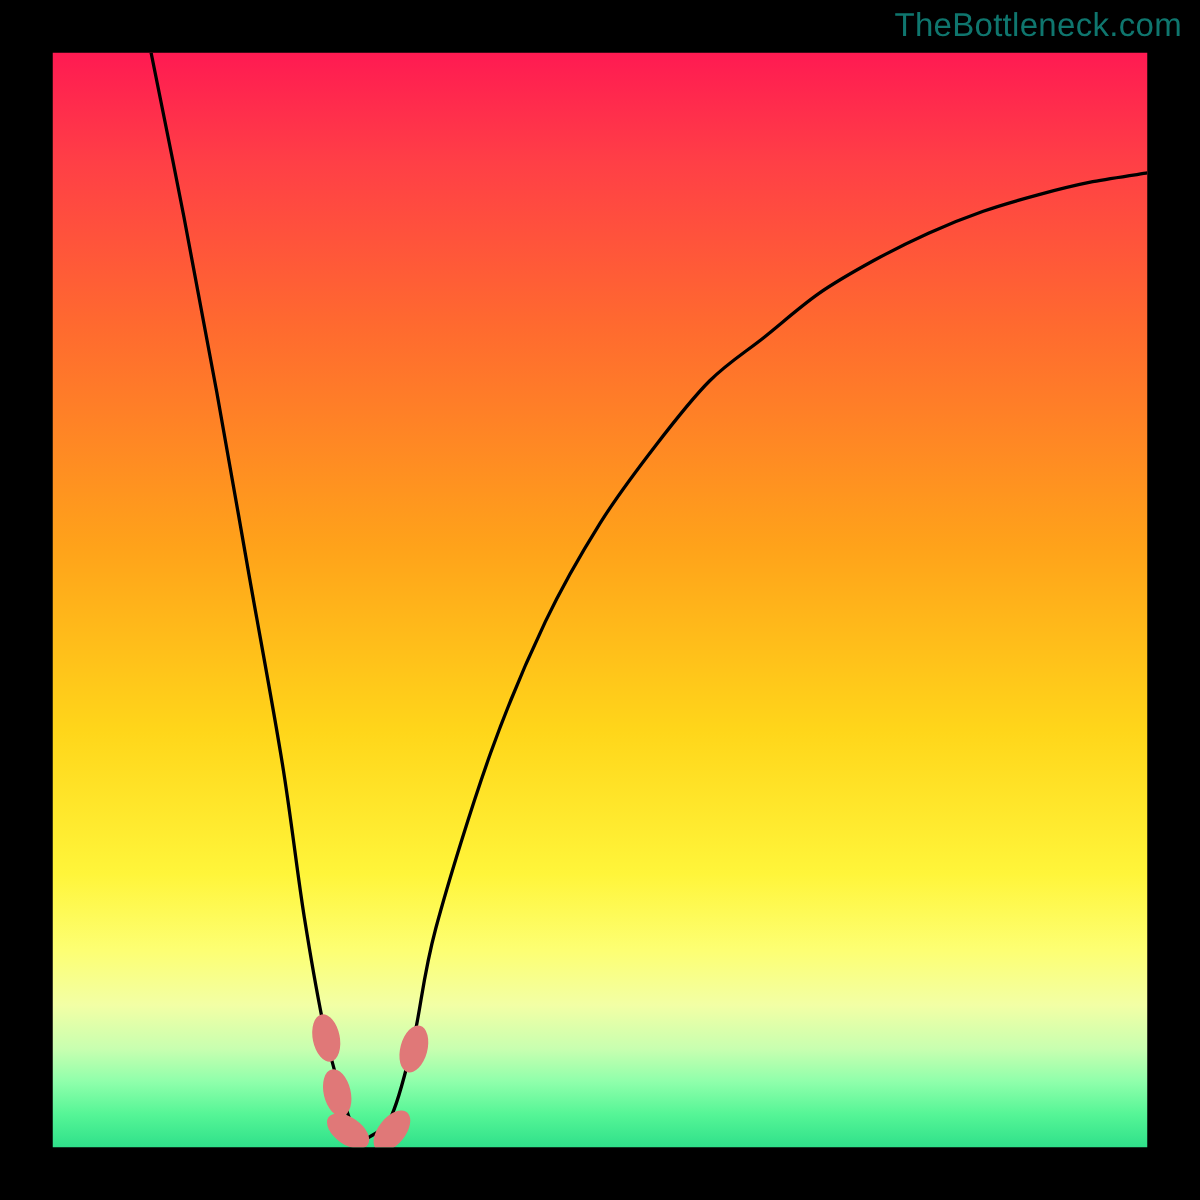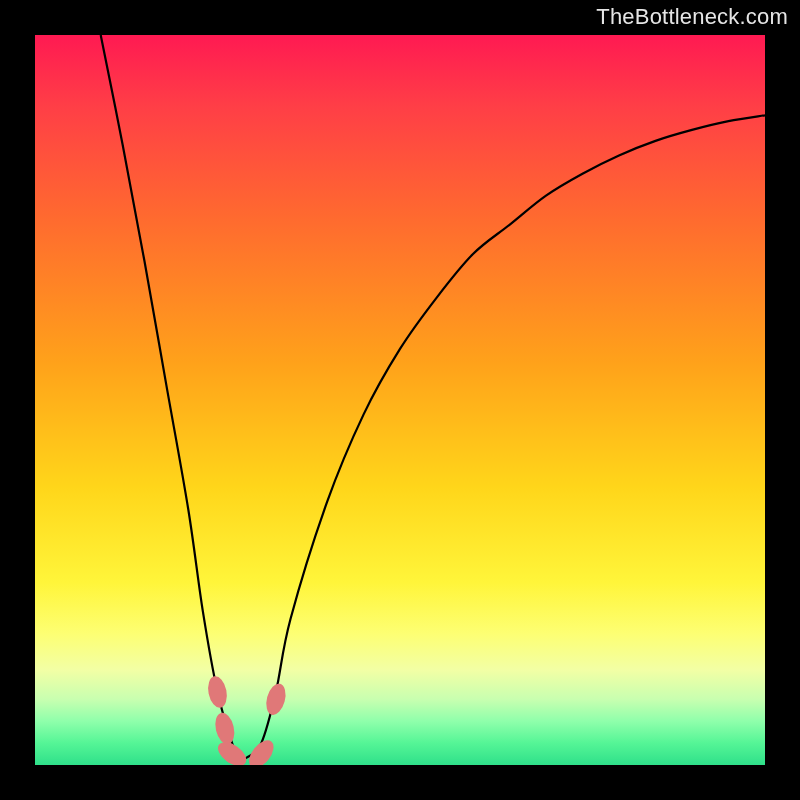--- a/index.html
+++ b/index.html
@@ -9,21 +9,21 @@
     height: 800px;
     background: #000000;
     overflow: hidden;
   }
   .watermark {
     position: absolute;
     top: 4px;
     right: 12px;
     font-family: Arial, Helvetica, sans-serif;
     font-size: 22px;
-    color: #e5e5e5;
+    color: #0f766e;
     z-index: 20;
     letter-spacing: 0.2px;
   }
   .plot-area {
     position: absolute;
     left: 35px;
     top: 35px;
     width: 730px;
     height: 730px;
     overflow: hidden;

